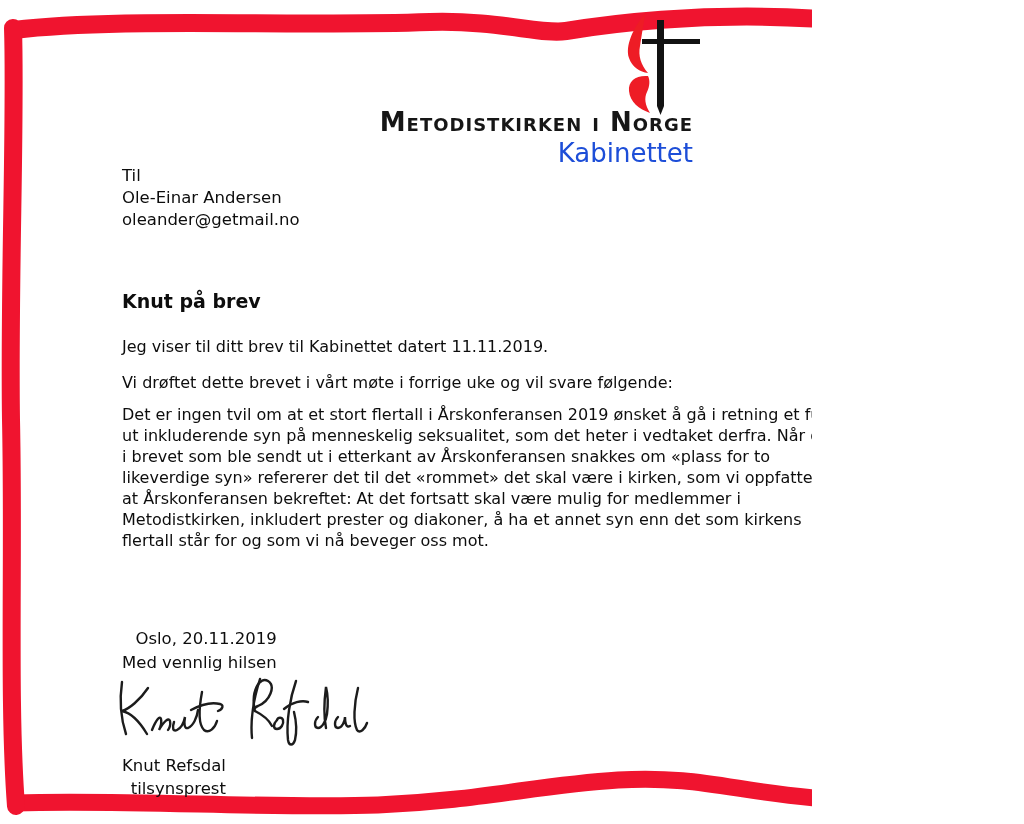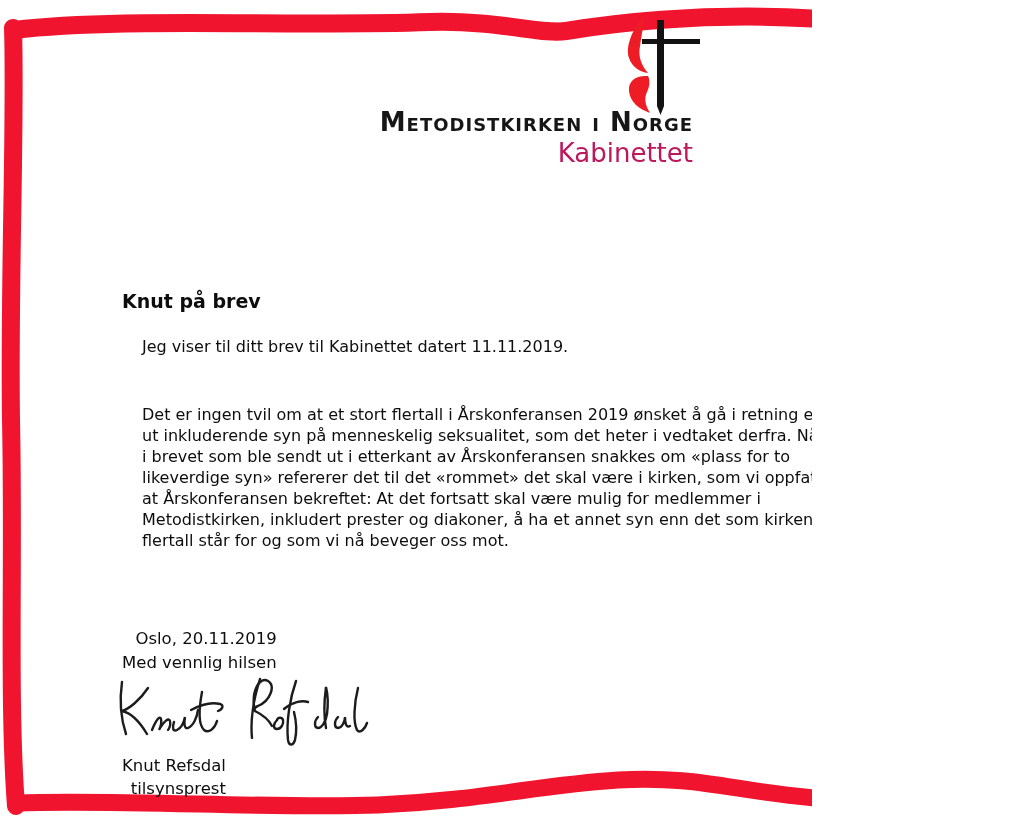--- a/index.html
+++ b/index.html
@@ -8,24 +8,24 @@
     font-family:"DejaVu Sans","Liberation Sans",sans-serif;color:#0d0d0d;
   }
   .abs{position:absolute;}
   .border-svg{left:0;top:0;width:1024px;height:824px;pointer-events:none;}
   .logo-svg{left:615px;top:12px;width:95px;height:105px;}
   .letterhead{right:119px;top:108px;text-align:right;line-height:1.1;}
   .org-name{
     font-variant:small-caps;font-weight:bold;font-size:26px;letter-spacing:1px;
     color:#161616;white-space:nowrap;
   }
-  .dept-name{font-size:26px;color:#be185d;margin-top:2px;}
+  .dept-name{font-size:26px;color:#1d4ed8;margin-top:2px;}
   .recipient{left:122px;top:165px;font-size:16.5px;line-height:22px;white-space:pre-line;}
   .subject{left:122px;top:290px;font-size:19px;font-weight:bold;}
-  .para{left:122px;width:800px;font-size:16px;line-height:21px;white-space:pre-line;margin-left:20px;}
+  .para{left:122px;width:800px;font-size:16px;line-height:21px;white-space:pre-line;}
   .p1{top:336px;}
   .p2{top:372px;}
   .p3{top:404px;}
   .closing{left:122px;top:627px;font-size:16.5px;line-height:24px;white-space:pre-line;text-align:right;}
   .sig-svg{left:112px;top:668px;width:260px;height:82px;}
   .signer{left:122px;top:754px;font-size:16.5px;line-height:23px;white-space:pre-line;text-align:right;}
 </style>
 </head>
 <body>
 
@@ -44,24 +44,28 @@
     <path fill="#ee1c25" d="M33 64 C21 63 13 69 14 79 C15 90 24 97 35 101 C30 93 29 86 32 80 C35 74 35 68 33 64 Z"></path>
     <path fill="#121212" d="M42 8 L49 8 L49 94 L45.5 103 L42 94 Z"></path>
     <path fill="#121212" d="M27 27 L85 27 L85 32 L27 32 Z"></path>
   </svg>
 
   <div class="abs letterhead">
     <div class="org-name">Metodistkirken i Norge</div>
     <div class="dept-name">Kabinettet</div>
   </div>
 
+  <div class="abs recipient">Til
+Ole-Einar Andersen
+oleander@getmail.no</div>
 
   <div class="abs subject">Knut på brev</div>
 
   <div class="abs para p1">Jeg viser til ditt brev til Kabinettet datert 11.11.2019.</div>
+  <div class="abs para p2">Vi drøftet dette brevet i vårt møte i forrige uke og vil svare følgende:</div>
   <div class="abs para p3">Det er ingen tvil om at et stort flertall i Årskonferansen 2019 ønsket å gå i retning et fullt
 ut inkluderende syn på menneskelig seksualitet, som det heter i vedtaket derfra. Når det
 i brevet som ble sendt ut i etterkant av Årskonferansen snakkes om «plass for to
 likeverdige syn» refererer det til det «rommet» det skal være i kirken, som vi oppfatter
 at Årskonferansen bekreftet: At det fortsatt skal være mulig for medlemmer i
 Metodistkirken, inkludert prester og diakoner, å ha et annet syn enn det som kirkens
 flertall står for og som vi nå beveger oss mot.</div>
 
   <div class="abs closing">Oslo, 20.11.2019
 Med vennlig hilsen</div>

